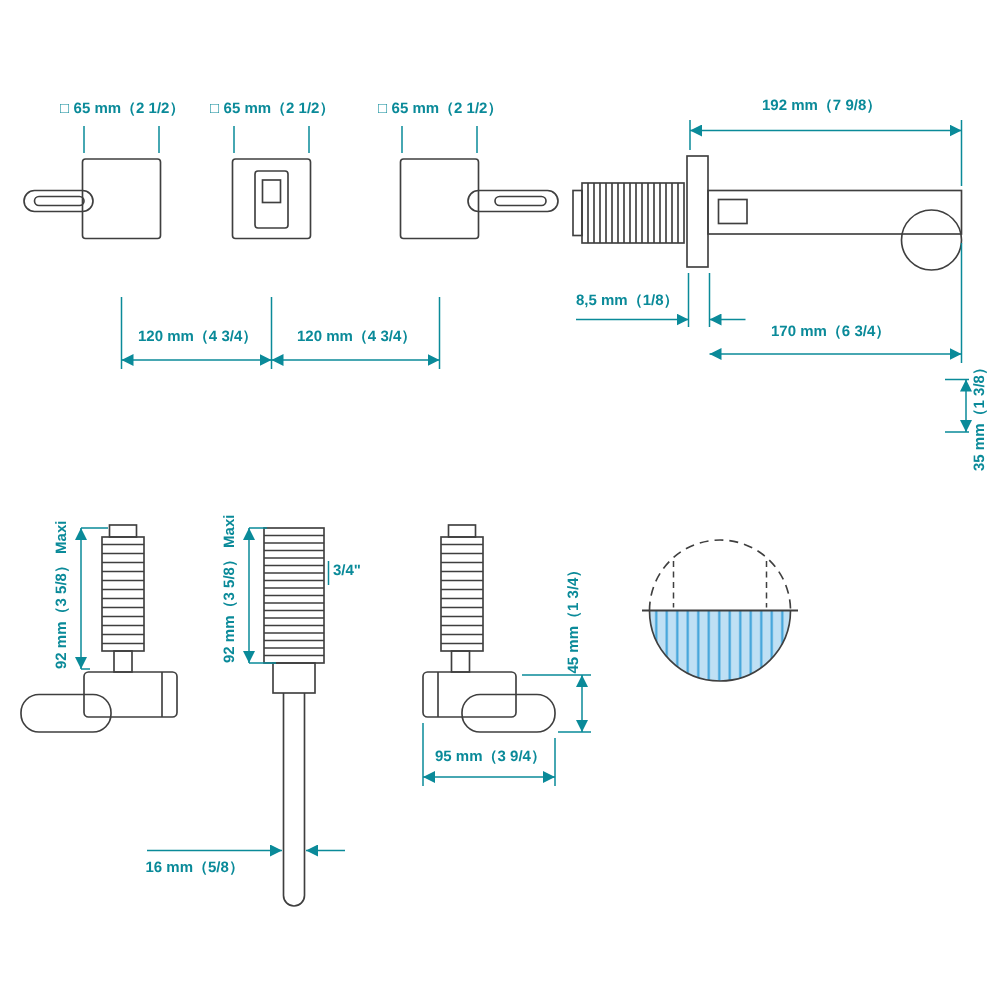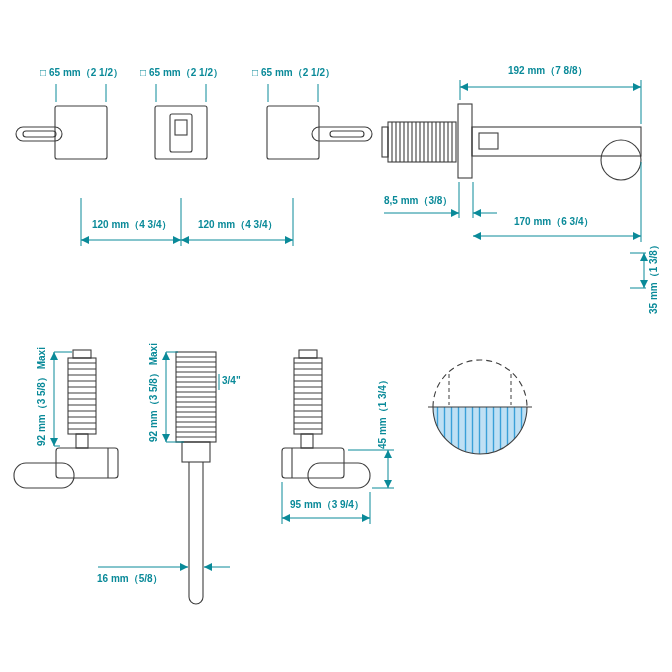--- a/index.html
+++ b/index.html
@@ -182,22 +182,22 @@
   <div class="lbl" style="left:140px;top:67px">
     <span class="sq">□</span><span>65 mm（2 1/2）</span>
   </div>
   <div class="lbl" style="left:252px;top:67px">
     <span class="sq">□</span><span>65 mm（2 1/2）</span>
   </div>
 
   <div class="lbl" style="left:92px;top:219px">120 mm（4 3/4）</div>
   <div class="lbl" style="left:198px;top:219px">120 mm（4 3/4）</div>
 
-  <div class="lbl" style="left:508px;top:65px">192 mm（7 8/8）</div>
-  <div class="lbl" style="left:384px;top:195px">8,5 mm（3/8）</div>
+  <div class="lbl" style="left:508px;top:65px">192 mm（7 9/8）</div>
+  <div class="lbl" style="left:384px;top:195px">8,5 mm（1/8）</div>
   <div class="lbl" style="left:514px;top:216px">170 mm（6 3/4）</div>
   <div class="lbl v" style="left:648px;top:314px">35 mm（1 3/8）</div>
 
   <div class="lbl v" style="left:36px;top:446px">92 mm（3 5/8） Maxi</div>
   <div class="lbl v" style="left:148px;top:442px">92 mm（3 5/8） Maxi</div>
   <div class="lbl" style="left:222px;top:375px">3/4"</div>
   <div class="lbl v" style="left:377px;top:449px">45 mm（1 3/4）</div>
   <div class="lbl" style="left:290px;top:499px">95 mm（3 9/4）</div>
   <div class="lbl" style="left:97px;top:573px">16 mm（5/8）</div>
 

